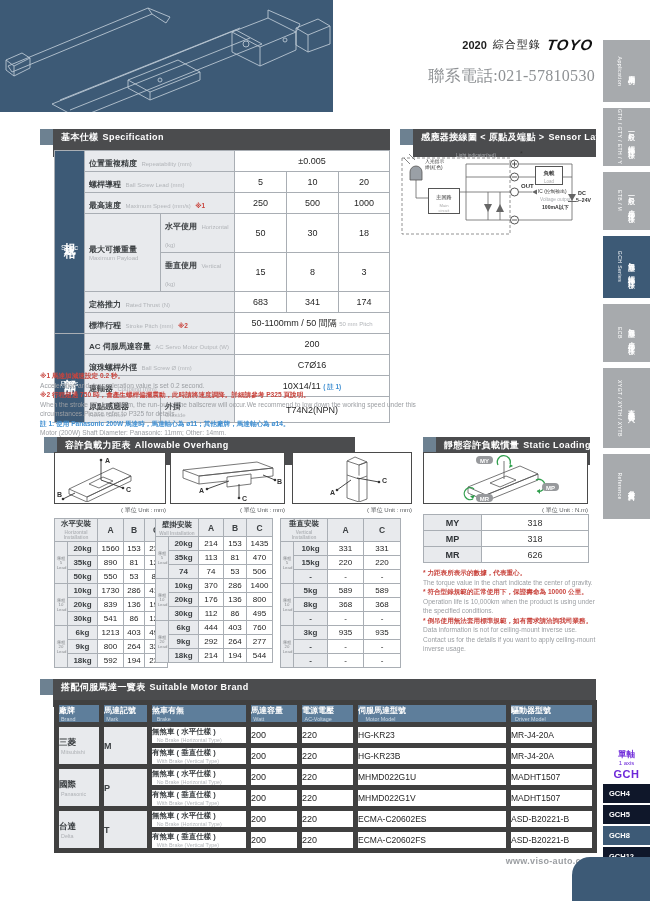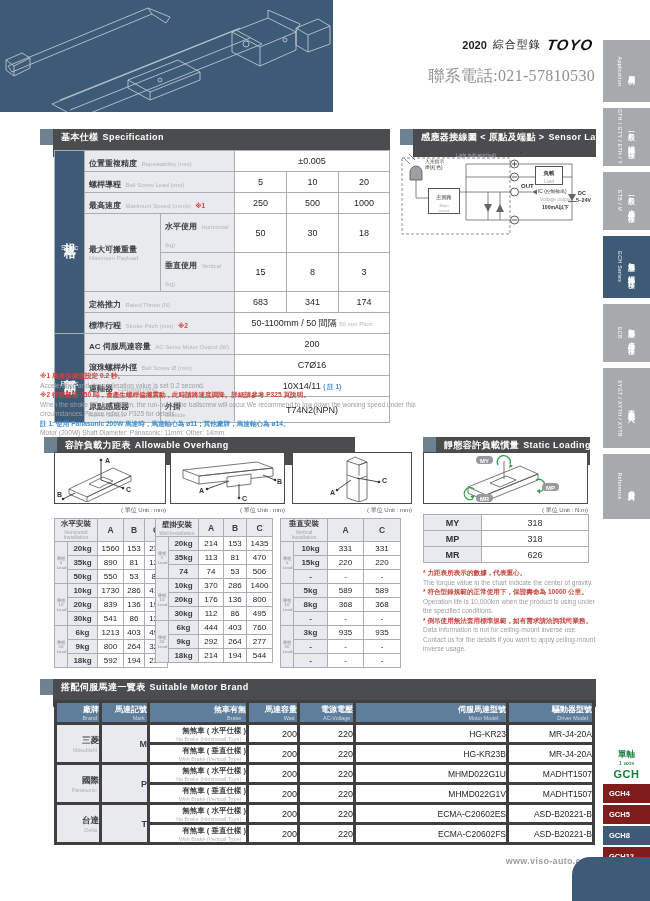--- a/index.html
+++ b/index.html
@@ -63,21 +63,21 @@
   .oh .lead { background:#e8eaed; color:#8a8d90; }
   .lead .in { transform:scale(.72); transform-origin:center; font-size:6px; line-height:6px; }
   .oh .ld { background:#e8eaed; font-weight:bold; color:#3c4043; height:14px; font-size:8px; }
   .oh .v { background:#fff; font-size:8px; color:#222; }
   .sm { width:165px; font-size:9px; }
   .sm td { border:1px solid #a9aeb4; height:16px; text-align:center; vertical-align:middle; }
   .sm .l { background:#e8eaed; font-weight:bold; color:#2f3337; }
 
   
   .mt { width:538px; font-size:8px; }
-  .mt th,.mt td { border:3px solid #404040; text-align:right; vertical-align:middle; overflow:hidden; }
+  .mt th,.mt td { border:5px solid #404040; text-align:left; vertical-align:middle; overflow:hidden; }
   .mt th { background:#5e7e9b; height:22px; }
   .mt .mzh { color:#fff; font-size:8px; font-weight:bold; }
   .mt .men { color:#cdd9e3; font-size:6px; font-weight:normal; transform:scale(.9); }
   .mt td { height:20px; }
   .mbrand,.mmark { background:#e8eaed; }
   .mbrand .zh { font-size:8.5px; font-weight:bold; color:#3c4043; }
   .mbrand .en { font-size:6px; color:#aeb1b5; transform:scale(.9); }
   .mmark { font-size:9px; font-weight:bold; color:#3c4043; }
   .bzh { font-size:7.5px; font-weight:bold; color:#3c4043; }
   .ben { font-size:6px; color:#b2b5b9; transform:scale(.9); }
@@ -85,26 +85,26 @@
   .mmod { font-size:8.5px; color:#1f1f1f; }
 
   
   .vtabs { right:0; top:40px; width:47px; display:flex; flex-direction:column; gap:6px; }
   .vtab { width:47px; background:#a7aaad; color:#fff; display:flex; align-items:center; justify-content:center; gap:3px; cursor:pointer; }
   .vtab.active { background:#3d5a76; }
   .vt-en,.vt-zh { writing-mode:vertical-rl; white-space:nowrap; }
   .vt-zh { font-size:7px; font-weight:bold; letter-spacing:1.5px; }
   .vt-en { font-size:6px; letter-spacing:.5px; transform:scale(.85); }
 
-  .series { right:0; top:746px; width:47px; text-align:center; color:#15803d; line-height:11px; }
+  .series { right:0; top:746px; width:47px; text-align:center; color:#6d28d9; line-height:11px; }
   .series .a { font-size:8.5px; font-weight:bold; }
   .series .b { font-size:6px; display:block; line-height:7px; }
   .series .c { font-size:11px; font-weight:bold; letter-spacing:.5px; }
   .models { right:0; top:784px; width:47px; display:flex; flex-direction:column; gap:2px; }
-  .mtab { height:19px; background:#7f1d1d; color:#fff; font-size:7.5px; font-weight:bold; line-height:19px; padding-left:6px; cursor:pointer; }
+  .mtab { height:19px; background:#0f172a; color:#fff; font-size:7.5px; font-weight:bold; line-height:19px; padding-left:6px; cursor:pointer; }
   .mtab.active { background:#3d5a76; }
 
   .corner { right:0; bottom:0; width:78px; height:44px; background:#3d5a76; border-top-left-radius:18px; }
   .site { top:856px; right:55px; font-size:9px; font-weight:bold; color:#9b9ea2; letter-spacing:.3px; }
 
   svg text { font-family:"Liberation Sans",sans-serif; }
 </style>
 </head>
 <body>
 

